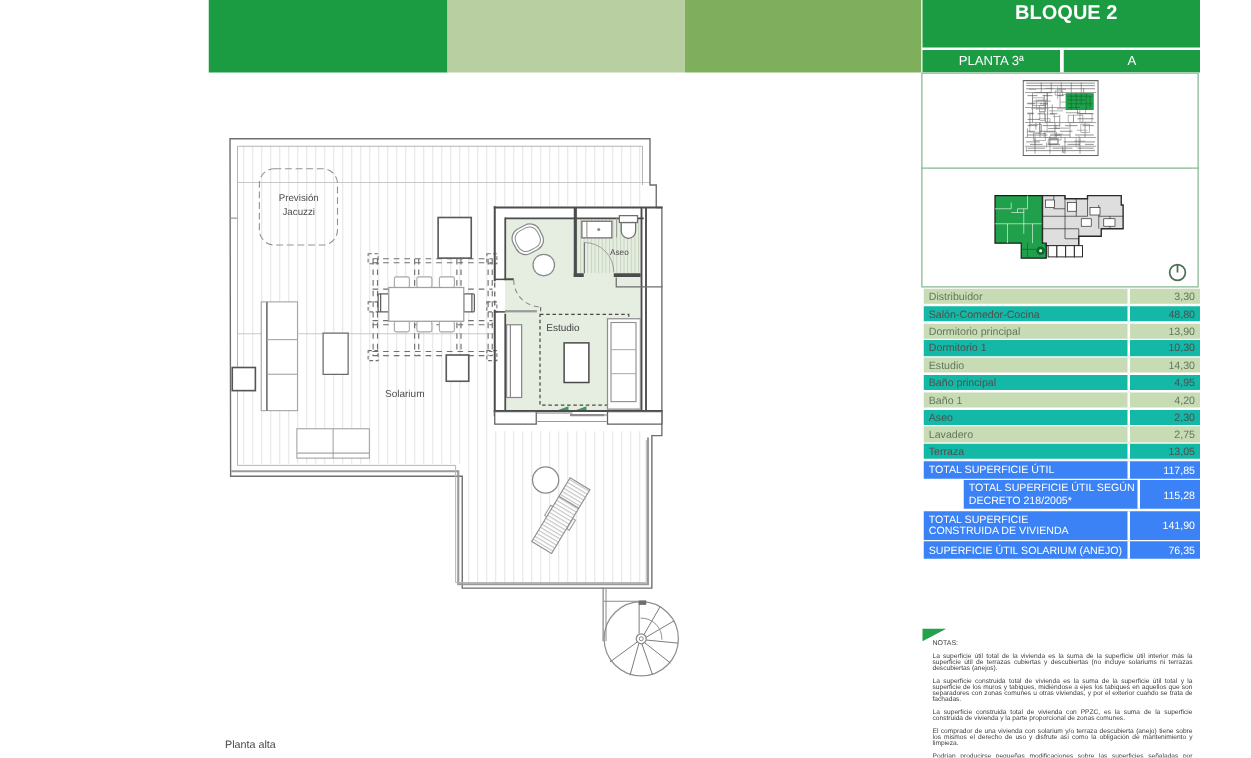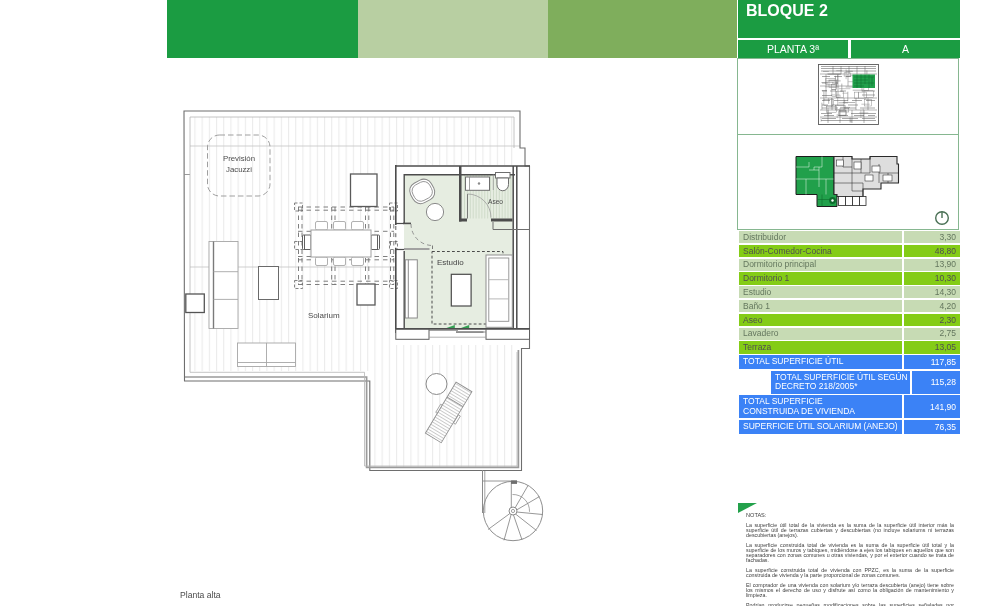--- a/index.html
+++ b/index.html
@@ -10,21 +10,21 @@
 </head>
 <body>
 
 <div class="abs" style="left:167px;top:0;width:191px;height:58px;background:#1b9c42;"></div>
 
 <div class="abs" style="left:358px;top:0;width:190px;height:58px;background:#b8cfa2;"></div>
 
 <div class="abs" style="left:548px;top:0;width:189px;height:58px;background:#7fae5c;"></div>
 
 <div class="abs" style="left:738px;top:0;width:222px;height:38px;background:#1b9c42;color:#fff;
-     font-size:16px;font-weight:bold;text-align:left;line-height:21px;text-indent:8px;">BLOQUE 2</div>
+     font-size:16px;font-weight:bold;text-align:center;line-height:21px;text-indent:8px;">BLOQUE 2</div>
 
 <div class="abs" style="left:738px;top:40px;width:110px;height:18px;background:#1b9c42;color:#fff;
      font-size:10.5px;text-align:center;line-height:19px;">PLANTA 3ª</div>
 
 <div class="abs" style="left:851px;top:40px;width:109px;height:18px;background:#1b9c42;color:#fff;
      font-size:10.5px;text-align:center;line-height:19px;">A</div>
 
 <div class="abs" style="left:737px;top:58px;width:222px;height:172px;background:#fff;
      border:1px solid #86b790;box-sizing:border-box;"></div>
 
@@ -148,22 +148,22 @@
 
 <svg class="abs" style="left:934px;top:210px;" width="16" height="16" viewBox="0 0 16 16">
   <circle cx="8" cy="8" r="6.3" fill="none" stroke="#4a7055" stroke-width="1.4"></circle>
   <line x1="8" y1="8" x2="8" y2="1.7" stroke="#4a7055" stroke-width="1.4"></line>
 </svg>
 
 <style>
   .trow{display:flex;height:12.3px;margin-bottom:1.5px;line-height:12.6px;}
   .trow .c1{width:161px;padding-left:4px;text-align:left;}
   .trow .c2{width:53px;padding-right:4px;text-align:right;border-left:2px solid #fff;}
-  .rg{background:#c7dbb4;color:#64775e;align-items:flex-end;}
-  .rw{background:#84cc16;color:#4f4f4f;}
+  .rg{background:#c7dbb4;color:#64775e;}
+  .rw{background:#14b8a6;color:#4f4f4f;}
   .tt{display:flex;background:#3b82f6;color:#fff;margin-bottom:1.5px;align-items:center;}
   .tt .c1{width:161px;padding-left:4px;line-height:9.5px;}
   .tt .c2{width:53px;padding-right:4px;text-align:right;border-left:2px solid #fff;
           align-self:stretch;display:flex;align-items:center;justify-content:flex-end;}
 </style>
 
 <div id="tablewrap" class="abs" style="left:739px;top:231px;width:221px;font-size:8.5px;">
 
 
   <div class="trow rg">
@@ -184,20 +184,24 @@
   <div class="trow rw">
       <div class="c1">Dormitorio 1</div>
       <div class="c2">10,30</div>
     </div>
 
   <div class="trow rg">
       <div class="c1">Estudio</div>
       <div class="c2">14,30</div>
     </div>
 
+  <div class="trow rw">
+      <div class="c1">Baño principal</div>
+      <div class="c2">4,95</div>
+    </div>
 
   <div class="trow rg">
       <div class="c1">Baño 1</div>
       <div class="c2">4,20</div>
     </div>
 
   <div class="trow rw">
       <div class="c1">Aseo</div>
       <div class="c2">2,30</div>
     </div>

